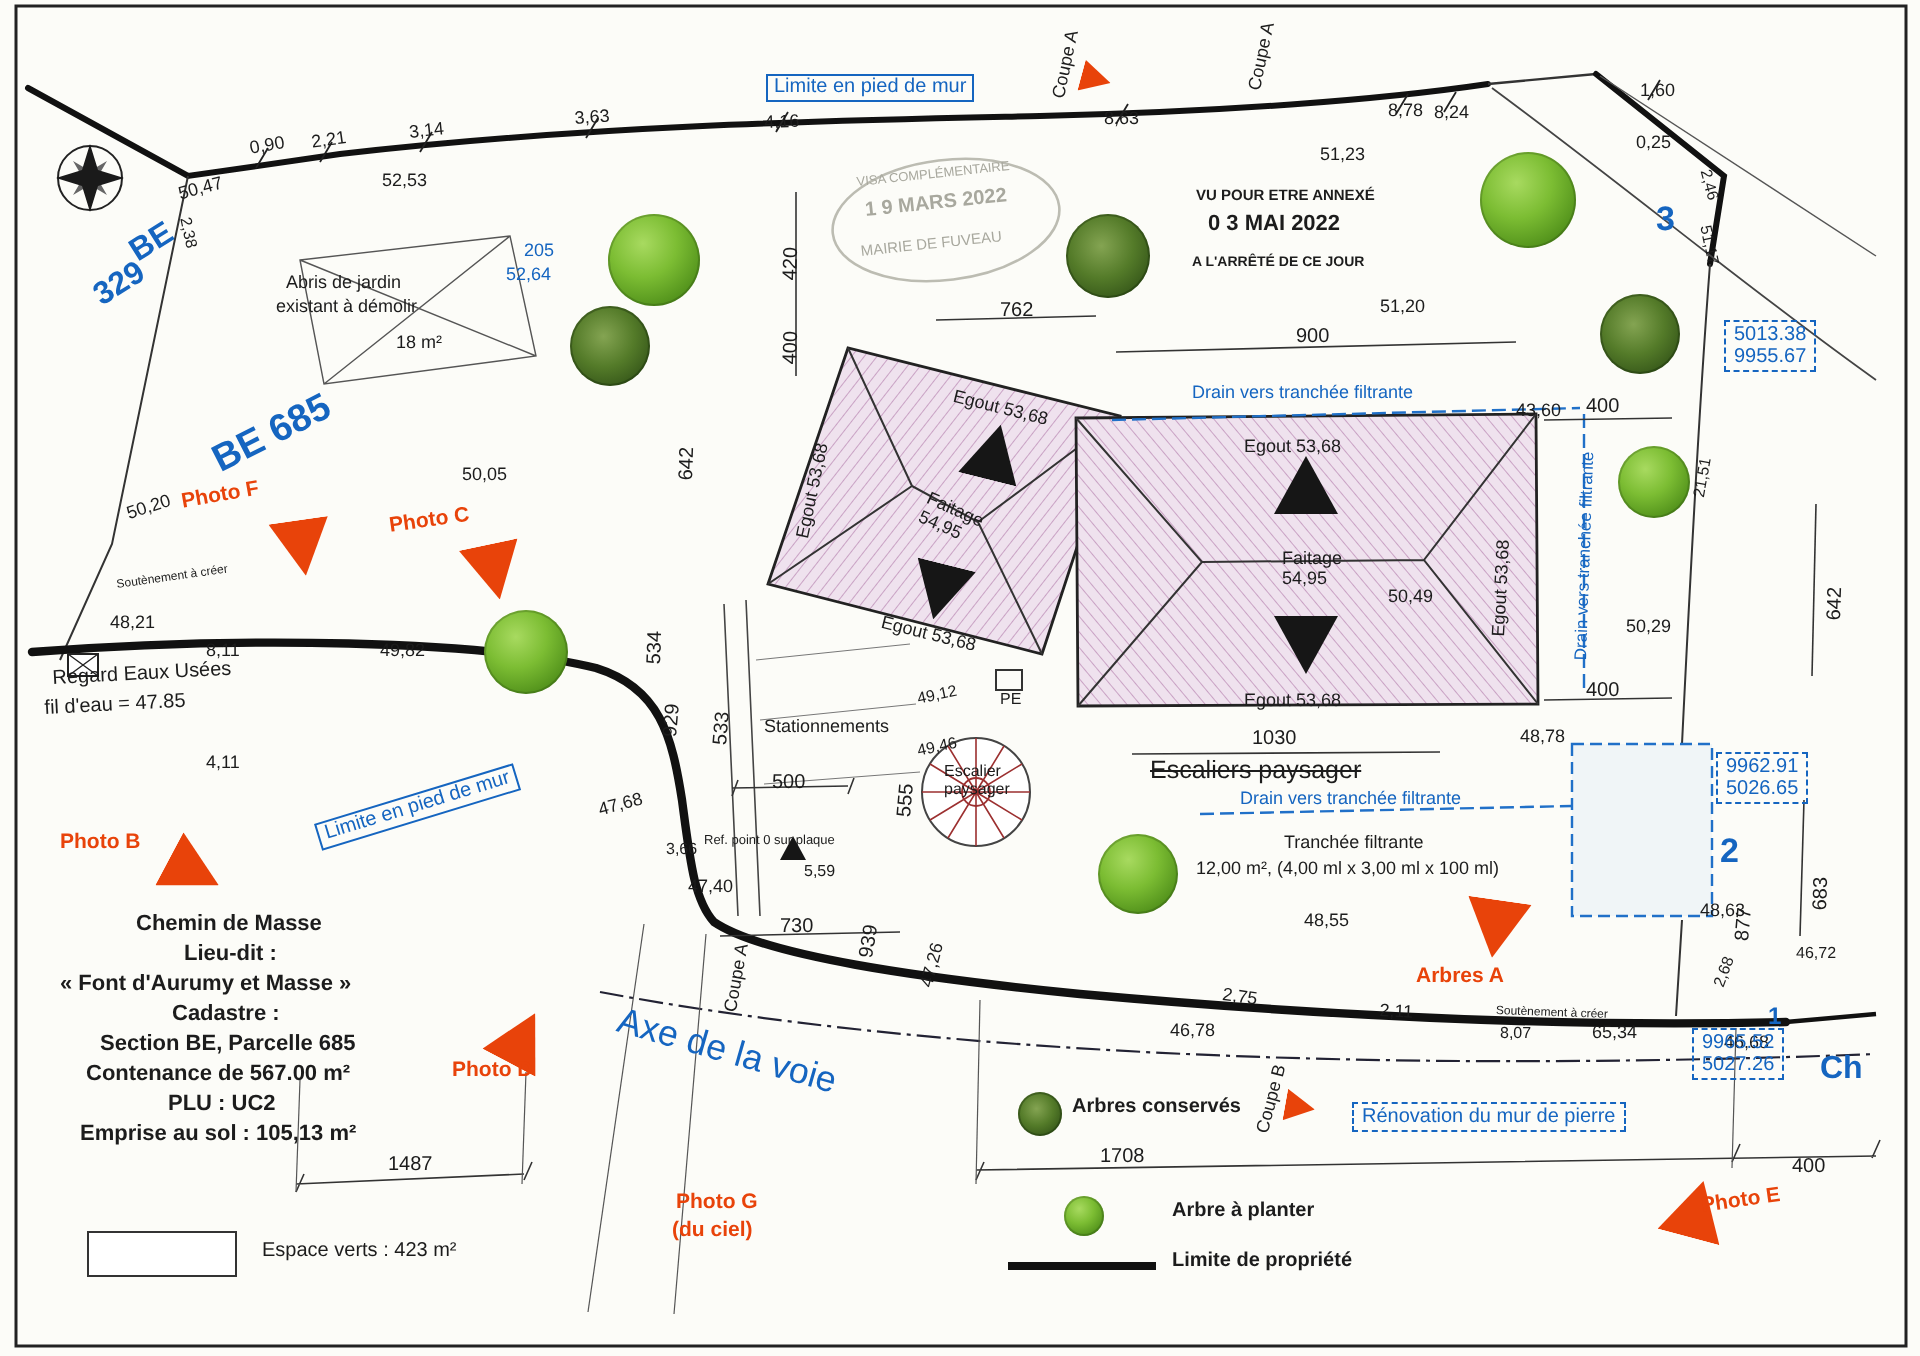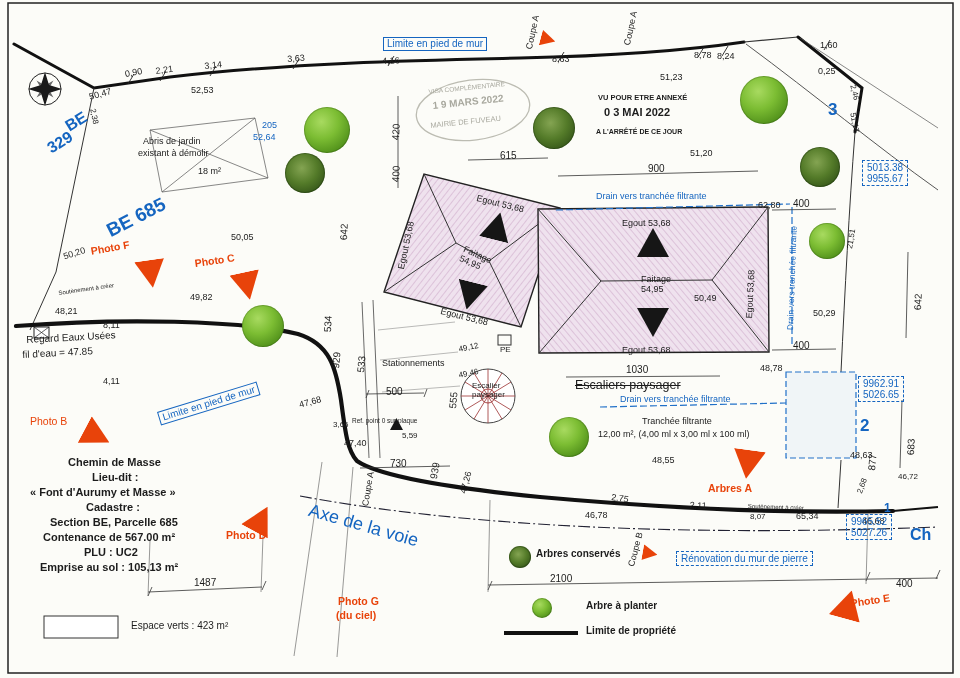--- a/index.html
+++ b/index.html
@@ -177,53 +177,53 @@
       <div class="lbl" style="left: 622px; top: 44px; font-size: 9px; color: rgb(28, 28, 28); transform: rotate(-78deg);">Coupe A</div>
       <div class="lbl" style="left: 428px; top: 88px; font-size: 6.5px; color: rgb(168, 168, 158); transform: rotate(-6deg);">VISA COMPLÉMENTAIRE</div>
       <div class="lbl" style="left: 432px; top: 100px; font-size: 10px; color: rgb(168, 168, 158); transform: rotate(-6deg); font-weight: 700;">1 9 MARS 2022</div>
       <div class="lbl" style="left: 430px; top: 122px; font-size: 7.5px; color: rgb(168, 168, 158); transform: rotate(-6deg);">MAIRIE DE FUVEAU</div>
       <div class="lbl" style="left: 598px; top: 94px; font-size: 7.5px; color: rgb(28, 28, 28); font-weight: 700;">VU POUR ETRE ANNEXÉ</div>
       <div class="lbl" style="left: 604px; top: 106px; font-size: 11px; color: rgb(28, 28, 28); font-weight: 700;">0 3 MAI 2022</div>
       <div class="lbl" style="left: 596px; top: 128px; font-size: 7px; color: rgb(28, 28, 28); font-weight: 700;">A L'ARRÊTÉ DE CE JOUR</div>
       <div class="lbl" style="left: 828px; top: 100px; font-size: 17px; color: rgb(21, 101, 192); font-weight: 700;">3</div>
       <div class="lbl boxed-dash" style="left: 862px; top: 160px; font-size: 10px; color: rgb(21, 101, 192);">5013.38
 9955.67</div>
-      <div class="lbl" style="left: 500px; top: 150px; font-size: 10px; color: rgb(28, 28, 28);">615</div>
+      <div class="lbl" style="left: 500px; top: 150px; font-size: 10px; color: rgb(28, 28, 28);">762</div>
       <div class="lbl" style="left: 648px; top: 163px; font-size: 10px; color: rgb(28, 28, 28);">900</div>
       <div class="lbl" style="left: 390px; top: 140px; font-size: 10px; color: rgb(28, 28, 28); transform: rotate(-88deg);">420</div>
       <div class="lbl" style="left: 390px; top: 182px; font-size: 10px; color: rgb(28, 28, 28); transform: rotate(-88deg);">400</div>
       <div class="lbl" style="left: 338px; top: 240px; font-size: 10px; color: rgb(28, 28, 28); transform: rotate(-88deg);">642</div>
       <div class="lbl" style="left: 596px; top: 191px; font-size: 9px; color: rgb(21, 101, 192);">Drain vers tranchée filtrante</div>
       <div class="lbl" style="left: 786px; top: 330px; font-size: 8.5px; color: rgb(21, 101, 192); transform: rotate(-88deg);">Drain vers tranchée filtrante</div>
-      <div class="lbl" style="left: 758px; top: 200px; font-size: 9px; color: rgb(28, 28, 28);">62,80</div>
+      <div class="lbl" style="left: 758px; top: 200px; font-size: 9px; color: rgb(28, 28, 28);">43,60</div>
       <div class="lbl" style="left: 793px; top: 198px; font-size: 10px; color: rgb(28, 28, 28);">400</div>
       <div class="lbl" style="left: 396px; top: 268px; font-size: 9px; color: rgb(28, 28, 28); transform: rotate(-78deg);">Egout 53,68</div>
       <div class="lbl" style="left: 478px; top: 193px; font-size: 9px; color: rgb(28, 28, 28); transform: rotate(14deg);">Egout 53,68</div>
       <div class="lbl" style="left: 622px; top: 218px; font-size: 9px; color: rgb(28, 28, 28);">Egout 53,68</div>
       <div class="lbl" style="left: 744px; top: 318px; font-size: 9px; color: rgb(28, 28, 28); transform: rotate(-87deg);">Egout 53,68</div>
       <div class="lbl" style="left: 442px; top: 306px; font-size: 9px; color: rgb(28, 28, 28); transform: rotate(14deg);">Egout 53,68</div>
       <div class="lbl" style="left: 622px; top: 345px; font-size: 9px; color: rgb(28, 28, 28);">Egout 53,68</div>
       <div class="lbl" style="left: 466px; top: 244px; font-size: 9px; color: rgb(28, 28, 28); transform: rotate(24deg);">Faitage
 54,95</div>
       <div class="lbl" style="left: 641px; top: 274px; font-size: 9px; color: rgb(28, 28, 28);">Faitage
 54,95</div>
       <div class="lbl" style="left: 694px; top: 293px; font-size: 9px; color: rgb(28, 28, 28);">50,49</div>
       <div class="lbl" style="left: 813px; top: 308px; font-size: 9px; color: rgb(28, 28, 28);">50,29</div>
       <div class="lbl" style="left: 231px; top: 232px; font-size: 9px; color: rgb(28, 28, 28);">50,05</div>
       <div class="lbl" style="left: 62px; top: 252px; font-size: 9px; color: rgb(28, 28, 28); transform: rotate(-18deg);">50,20</div>
       <div class="lbl" style="left: 90px; top: 246px; font-size: 10.5px; color: rgb(232, 67, 10); transform: rotate(-10deg); font-weight: 700;">Photo F</div>
       <div class="lbl" style="left: 194px; top: 258px; font-size: 10.5px; color: rgb(232, 67, 10); transform: rotate(-8deg); font-weight: 700;">Photo C</div>
-      <div class="lbl" style="left: 190px; top: 292px; font-size: 9px; color: rgb(28, 28, 28);">49,82</div>
+      <div class="lbl" style="left: 190px; top: 320px; font-size: 9px; color: rgb(28, 28, 28);">49,82</div>
       <div class="lbl" style="left: 55px; top: 306px; font-size: 9px; color: rgb(28, 28, 28);">48,21</div>
       <div class="lbl" style="left: 103px; top: 320px; font-size: 9px; color: rgb(28, 28, 28);">8,11</div>
       <div class="lbl" style="left: 103px; top: 376px; font-size: 9px; color: rgb(28, 28, 28);">4,11</div>
       <div class="lbl" style="left: 58px; top: 290px; font-size: 6px; color: rgb(28, 28, 28); transform: rotate(-8deg);">Soutènement à créer</div>
       <div class="lbl" style="left: 26px; top: 334px; font-size: 10px; color: rgb(28, 28, 28); transform: rotate(-3deg);">Regard Eaux Usées</div>
       <div class="lbl" style="left: 22px; top: 349px; font-size: 10px; color: rgb(28, 28, 28); transform: rotate(-3deg);">fil d'eau = 47.85</div>
-      <div class="lbl" style="left: 30px; top: 416px; font-size: 10.5px; color: rgb(232, 67, 10); font-weight: 400;">Photo B</div>
+      <div class="lbl" style="left: 30px; top: 416px; font-size: 10.5px; color: rgb(232, 67, 10); font-weight: 700;">Photo B</div>
       <div class="lbl boxed-solid" style="left: 157px; top: 412px; font-size: 10px; color: rgb(21, 101, 192); transform: rotate(-17deg);">Limite en pied de mur</div>
       <div class="lbl" style="left: 322px; top: 332px; font-size: 10px; color: rgb(28, 28, 28); transform: rotate(-88deg);">534</div>
       <div class="lbl" style="left: 330px; top: 368px; font-size: 10px; color: rgb(28, 28, 28); transform: rotate(-85deg);">929</div>
       <div class="lbl" style="left: 355px; top: 372px; font-size: 10px; color: rgb(28, 28, 28); transform: rotate(-85deg);">533</div>
       <div class="lbl" style="left: 382px; top: 358px; font-size: 9px; color: rgb(28, 28, 28);">Stationnements</div>
       <div class="lbl" style="left: 386px; top: 386px; font-size: 10px; color: rgb(28, 28, 28);">500</div>
       <div class="lbl" style="left: 447px; top: 408px; font-size: 10px; color: rgb(28, 28, 28); transform: rotate(-85deg);">555</div>
       <div class="lbl" style="left: 458px; top: 346px; font-size: 8px; color: rgb(28, 28, 28); transform: rotate(-12deg);">49,12</div>
       <div class="lbl" style="left: 458px; top: 372px; font-size: 8px; color: rgb(28, 28, 28); transform: rotate(-12deg);">49,46</div>
       <div class="lbl" style="left: 500px; top: 346px; font-size: 8px; color: rgb(28, 28, 28);">PE</div>
@@ -274,21 +274,21 @@
       <div class="lbl" style="left: 842px; top: 516px; font-size: 9px; color: rgb(28, 28, 28); margin-left: 20px;">46,68</div>
       <div class="lbl" style="left: 856px; top: 492px; font-size: 8px; color: rgb(28, 28, 28); transform: rotate(-70deg);">2,68</div>
       <div class="lbl" style="left: 898px; top: 473px; font-size: 8px; color: rgb(28, 28, 28);">46,72</div>
       <div class="lbl" style="left: 708px; top: 483px; font-size: 10.5px; color: rgb(232, 67, 10); font-weight: 700;">Arbres A</div>
       <div class="lbl" style="left: 884px; top: 502px; font-size: 12px; color: rgb(21, 101, 192); font-weight: 700;">1</div>
       <div class="lbl boxed-dash" style="left: 846px; top: 514px; font-size: 10px; color: rgb(21, 101, 192);">9965.52
 5027.26</div>
       <div class="lbl" style="left: 910px; top: 526px; font-size: 16px; color: rgb(21, 101, 192); font-weight: 700;">Ch</div>
       <div class="lbl" style="left: 536px; top: 548px; font-size: 10px; color: rgb(28, 28, 28); font-weight: 700;">Arbres conservés</div>
       <div class="lbl boxed-dash" style="left: 676px; top: 551px; font-size: 10px; color: rgb(21, 101, 192);">Rénovation du mur de pierre</div>
-      <div class="lbl" style="left: 550px; top: 573px; font-size: 10px; color: rgb(28, 28, 28);">2100</div>
+      <div class="lbl" style="left: 550px; top: 573px; font-size: 10px; color: rgb(28, 28, 28);">1708</div>
       <div class="lbl" style="left: 896px; top: 578px; font-size: 10px; color: rgb(28, 28, 28);">400</div>
       <div class="lbl" style="left: 586px; top: 600px; font-size: 10px; color: rgb(28, 28, 28); font-weight: 700;">Arbre à planter</div>
       <div class="lbl" style="left: 586px; top: 625px; font-size: 10px; color: rgb(28, 28, 28); font-weight: 700;">Limite de propriété</div>
       <div class="lbl" style="left: 131px; top: 620px; font-size: 10px; color: rgb(28, 28, 28);">Espace verts : 423 m²</div>
       <div class="lbl" style="left: 338px; top: 596px; font-size: 10.5px; color: rgb(232, 67, 10); font-weight: 700;">Photo G</div>
       <div class="lbl" style="left: 336px; top: 610px; font-size: 10.5px; color: rgb(232, 67, 10); font-weight: 700;">(du ciel)</div>
       <div class="lbl" style="left: 850px; top: 598px; font-size: 10.5px; color: rgb(232, 67, 10); transform: rotate(-8deg); font-weight: 700;">Photo E</div>
     </div>
 </div>
 

